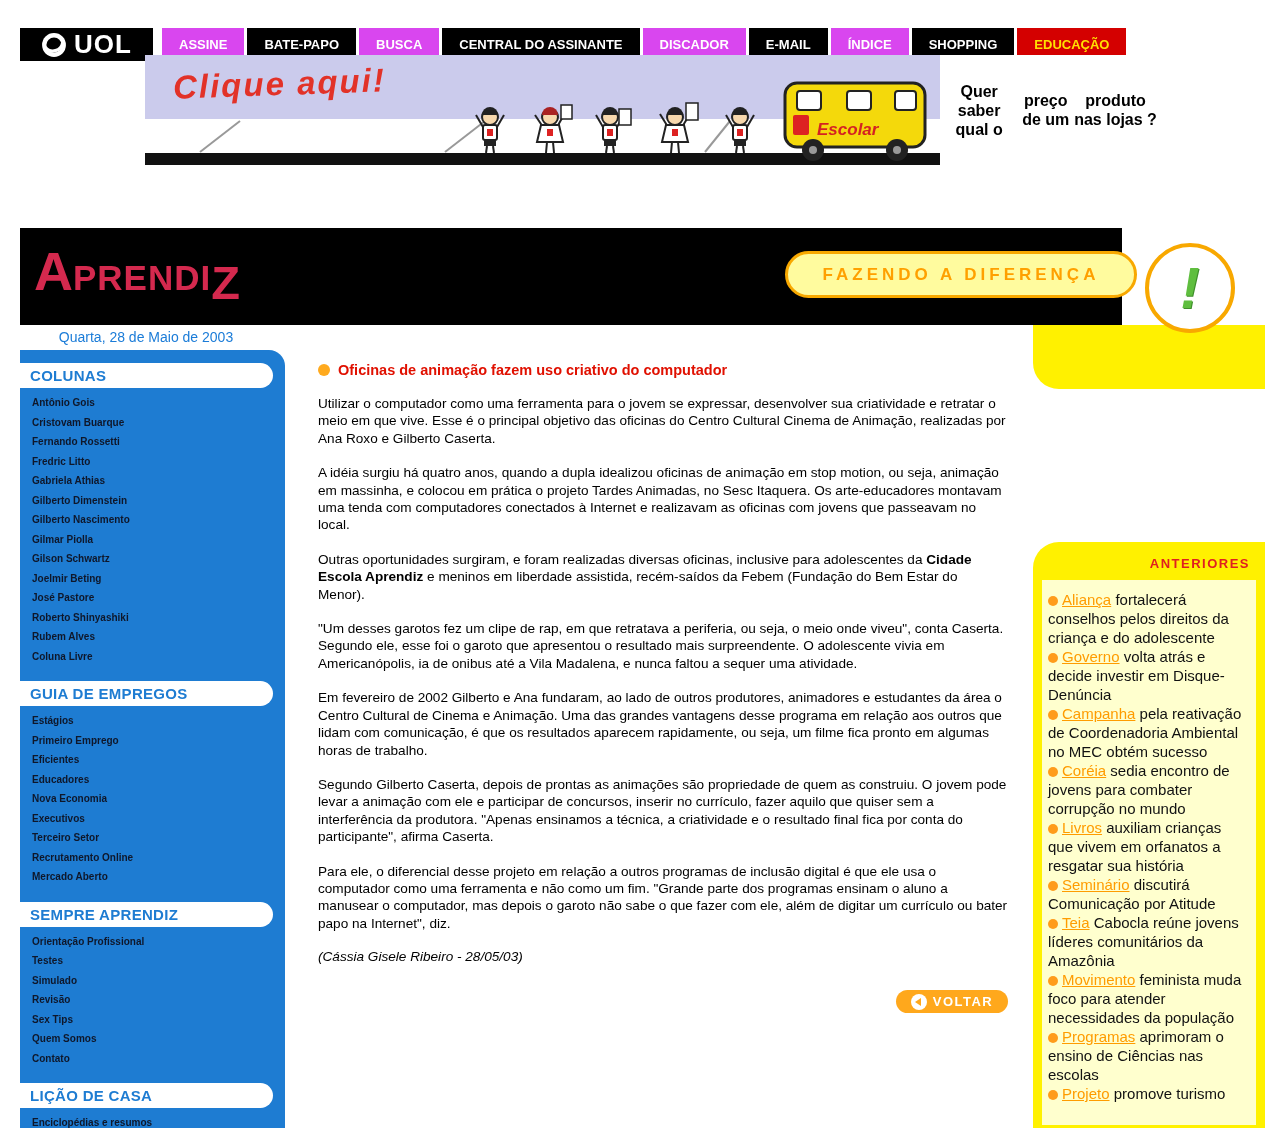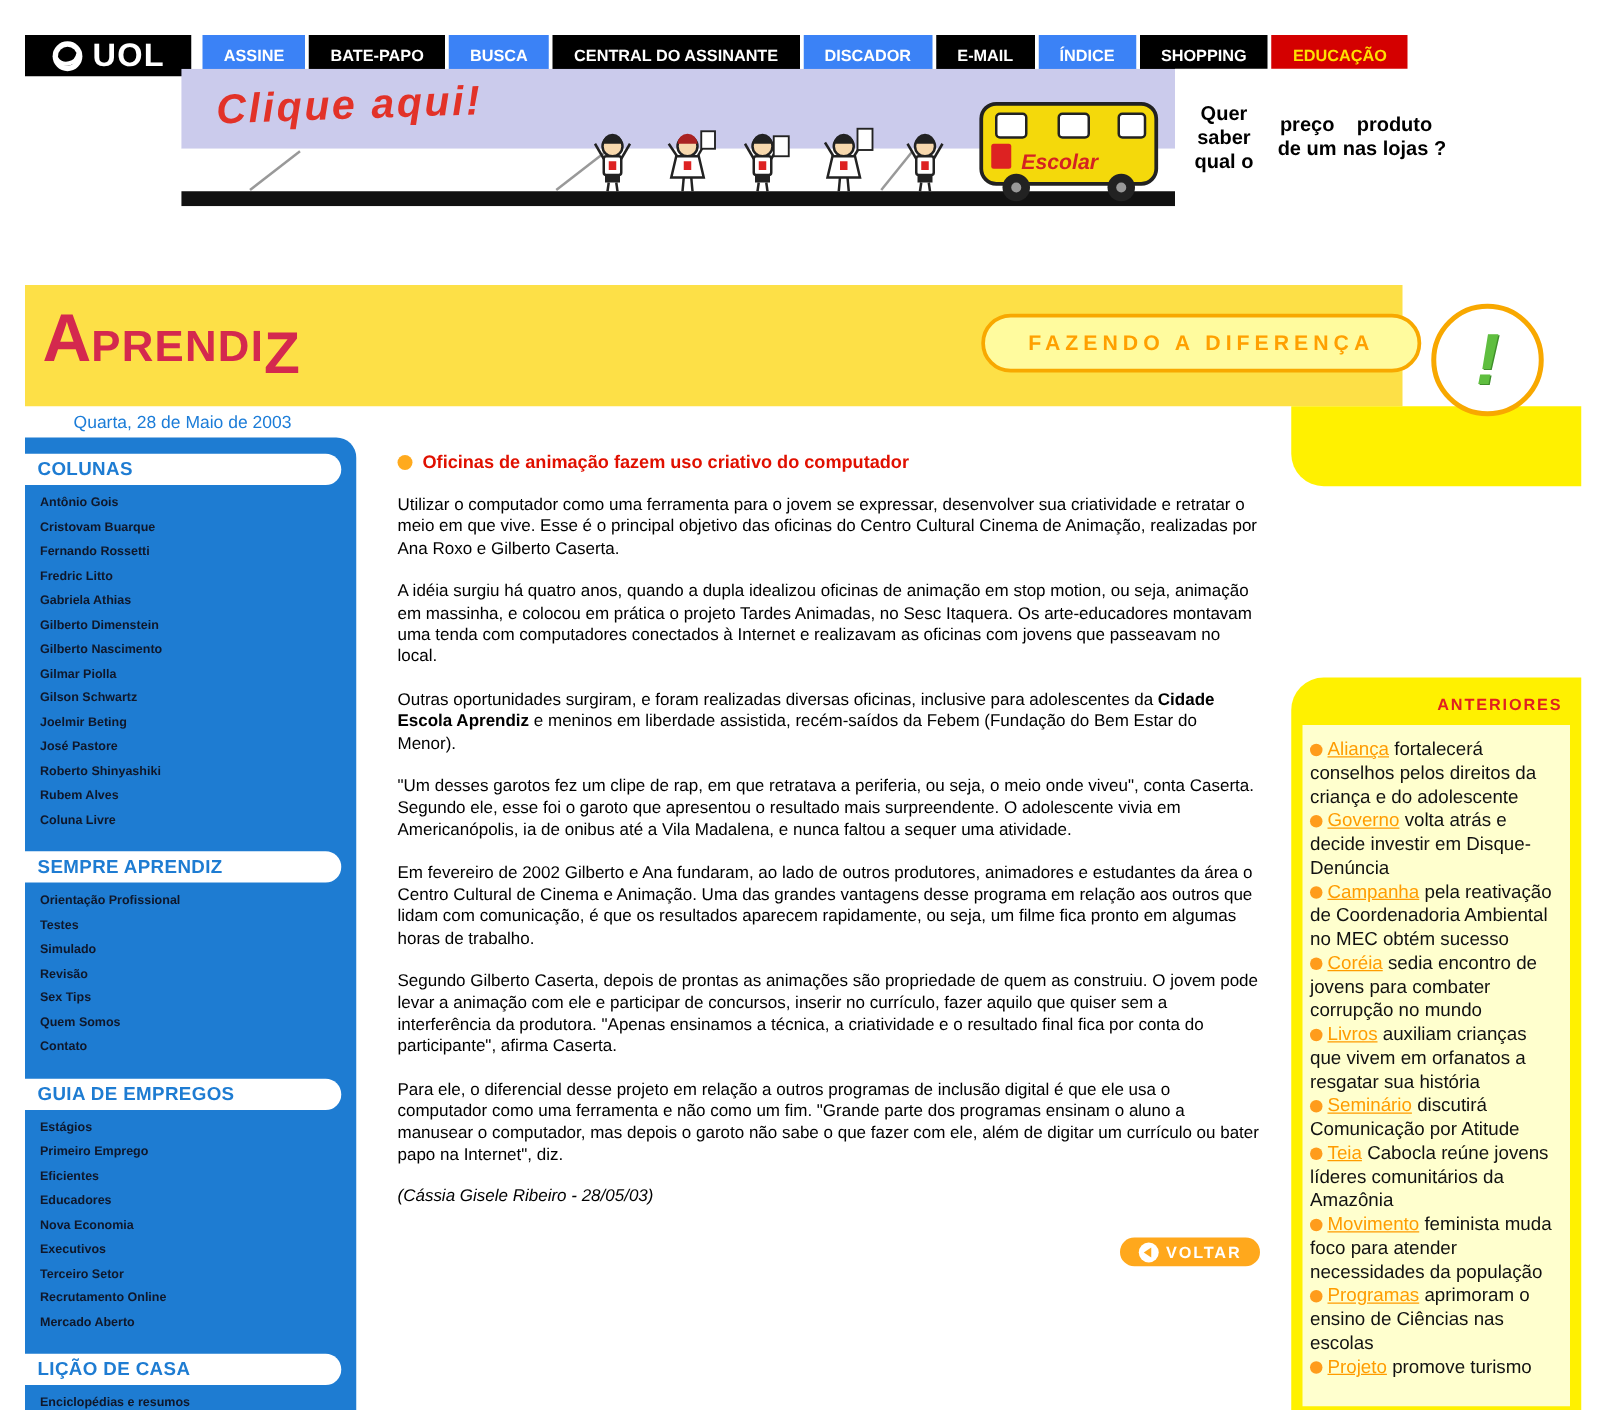--- a/index.html
+++ b/index.html
@@ -5,34 +5,34 @@
   * { margin:0; padding:0; box-sizing:border-box; }
   body { background:#fff; font-family:"Liberation Sans", sans-serif; }
   #page { position:relative; width:1280px; height:1128px; background:#fff; overflow:hidden; }
 
   
   .topnav { position:absolute; left:20px; top:12px; height:33px; display:flex; gap:3px;margin-top:16px; }
   .uol-box { width:133px; background:#000; color:#fff; display:flex; align-items:center; justify-content:center;
              gap:7px; font-weight:bold; font-size:26px; letter-spacing:1px; margin-right:6px; cursor:pointer; }
   .nav-btn { display:flex; align-items:center; justify-content:center; padding:0 17px; font-weight:bold;
              font-size:13px; color:#fff; cursor:pointer; white-space:nowrap; }
-  .nav-red { background:#3b82f6; }
+  .nav-red { background:#d946ef; }
   .nav-black { background:#000; }
   .nav-edu { background:#D40000; color:#FFE000; }
 
   
   .banner { position:absolute; left:145px; top:55px; width:1013px; height:110px; display:flex; cursor:pointer; }
   .cartoon { position:relative; width:795px; height:110px; flex:none; }
   .clique { position:absolute; left:28px; top:10px; font-size:33px; font-weight:bold; font-style:italic;
             color:#E23228; transform:rotate(-2deg); letter-spacing:2px; }
   .promo { flex:1; background:#fff; display:flex; flex-direction:row; align-items:center; justify-content:center;
            font-weight:bold; font-size:16px; line-height:19px; color:#000; text-align:center; }
 
   
-  .band { position:absolute; left:20px; top:228px; width:1102px; height:97px; background:#fde047; }
+  .band { position:absolute; left:20px; top:228px; width:1102px; height:97px; background:#000000; }
   .aprendiz { position:absolute; left:14px; top:12px; color:#D4294E; font-weight:bold; white-space:nowrap; }
   .logo-a { font-size:54px; }
   .logo-mid { font-size:35px; letter-spacing:1px; }
   .logo-z { font-size:47px; position:relative; top:9px; }
   .fazendo { position:absolute; left:765px; top:23px; width:352px; height:47px; background:#FFFB9E;
              border:3px solid #F8A800; border-radius:26px; display:flex; align-items:center; justify-content:center;
              color:#FFA000; font-weight:bold; font-size:17px; letter-spacing:4px; cursor:pointer; }
   .excl-circle { position:absolute; left:1125px; top:15px; width:90px; height:90px; background:#fff;
                  border:4px solid #F8A800; border-radius:50%; display:flex; align-items:center; justify-content:center;
                  z-index:2; }
@@ -222,48 +222,48 @@
           <div class="side-item">Gilmar Piolla</div>
           <div class="side-item">Gilson Schwartz</div>
           <div class="side-item">Joelmir Beting</div>
           <div class="side-item">José Pastore</div>
           <div class="side-item">Roberto Shinyashiki</div>
           <div class="side-item">Rubem Alves</div>
           <div class="side-item">Coluna Livre</div>
         </div>
     </div>
     <div class="section">
-      <div class="pill">SEMPRE APRENDIZ</div>
-      <div>
-
-      <div class="side-item">Orientação Profissional</div>
-          <div class="side-item">Testes</div>
-          <div class="side-item">Simulado</div>
-          <div class="side-item">Revisão</div>
-          <div class="side-item">Sex Tips</div>
-          <div class="side-item">Quem Somos</div>
-          <div class="side-item">Contato</div>
-        </div>
-    </div>
-    <div class="section">
       <div class="pill">GUIA DE EMPREGOS</div>
       <div>
 
       <div class="side-item">Estágios</div>
           <div class="side-item">Primeiro Emprego</div>
           <div class="side-item">Eficientes</div>
           <div class="side-item">Educadores</div>
           <div class="side-item">Nova Economia</div>
           <div class="side-item">Executivos</div>
           <div class="side-item">Terceiro Setor</div>
           <div class="side-item">Recrutamento Online</div>
           <div class="side-item">Mercado Aberto</div>
         </div>
     </div>
     <div class="section">
+      <div class="pill">SEMPRE APRENDIZ</div>
+      <div>
+
+      <div class="side-item">Orientação Profissional</div>
+          <div class="side-item">Testes</div>
+          <div class="side-item">Simulado</div>
+          <div class="side-item">Revisão</div>
+          <div class="side-item">Sex Tips</div>
+          <div class="side-item">Quem Somos</div>
+          <div class="side-item">Contato</div>
+        </div>
+    </div>
+    <div class="section">
       <div class="pill">LIÇÃO DE CASA</div>
       <div>
 
       <div class="side-item">Enciclopédias e resumos</div>
         </div>
     </div>
   </div>
 
   <div class="article">
     <div class="a-title">

